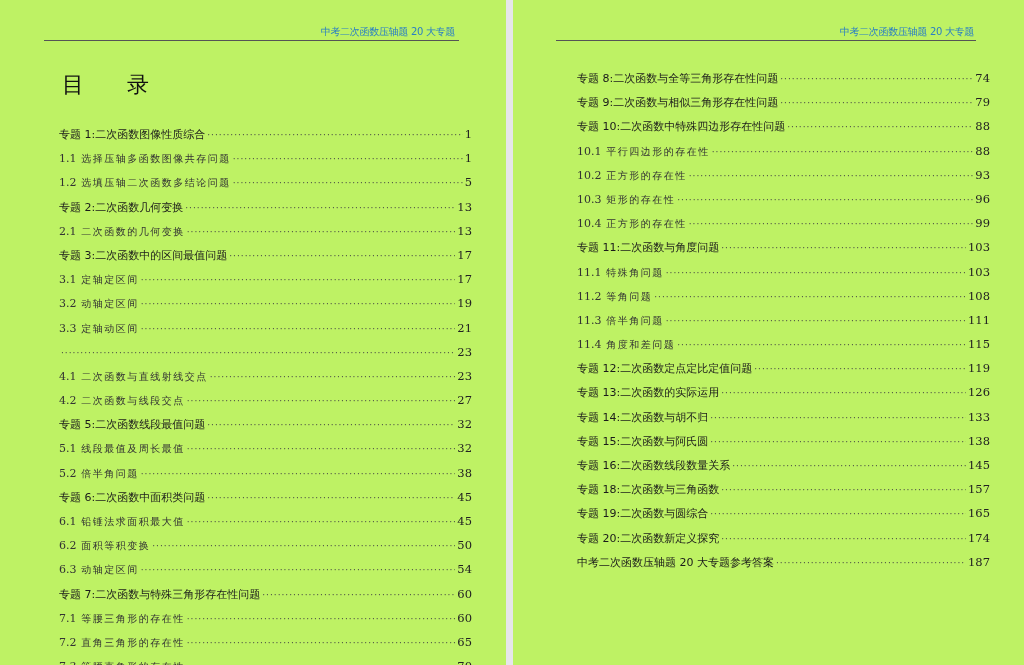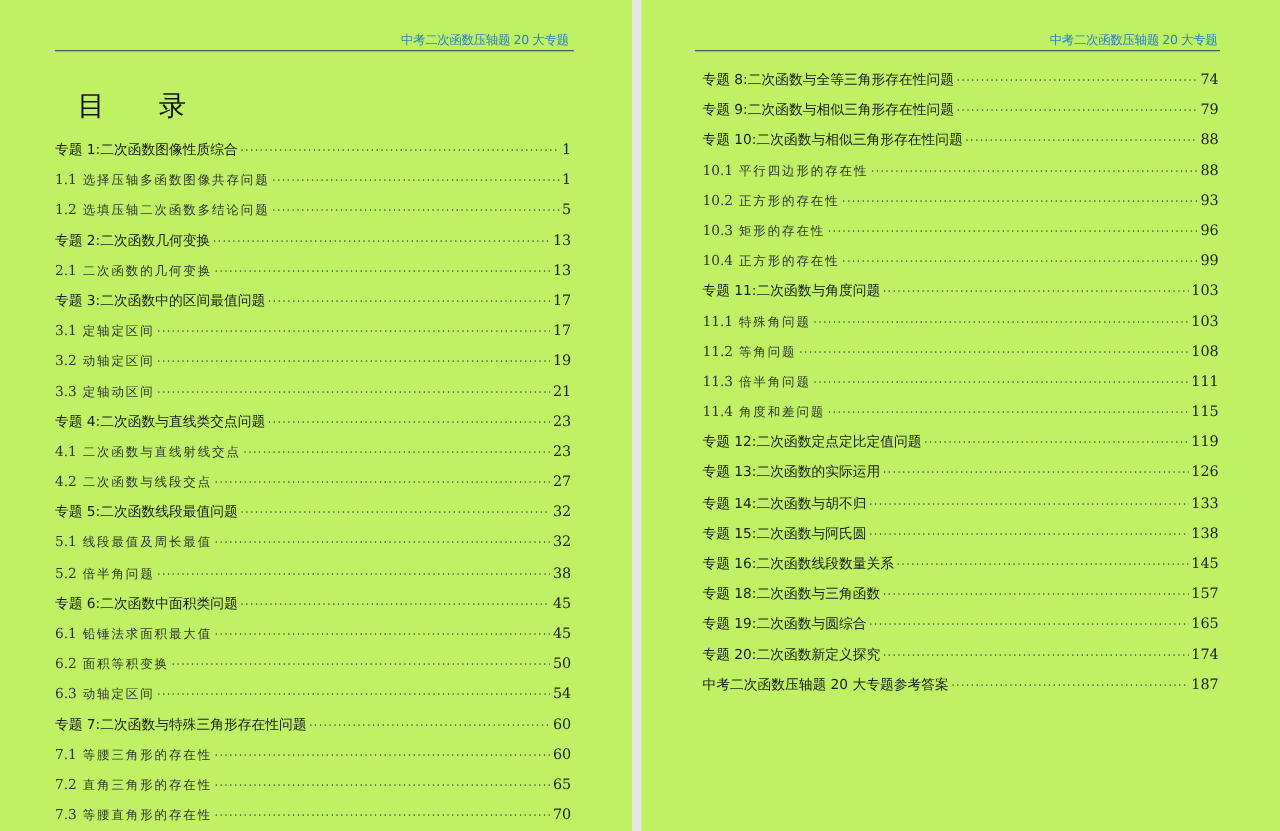--- a/index.html
+++ b/index.html
@@ -33,21 +33,21 @@
   #page-right .head-rule { left: 43px; width: 420px; }
 
   .toc-title {
     position: absolute; top: 70px; left: 44px; width: 415px;
     text-align: left;
     font-family: "DejaVu Sans", "Liberation Sans", sans-serif;
     font-size: 22px; color: #111; letter-spacing: 18px;
     padding-left: 18px; box-sizing: border-box;
   }
   .toc-list {
-    position: absolute; list-style: none; margin: 0; padding: 0;
+    position: absolute; list-style: none; margin: 15px; padding: 0;
   }
   #page-left .toc-list { top: 107px; left: 44px; width: 413px; }
   #page-right .toc-list { top: 51px; left: 49px; width: 413px; }
   .toc-entry {
     display: flex; align-items: baseline;
     height: 24.2px; line-height: 24.2px;
     white-space: nowrap; color: #222;
   }
   .toc-entry .label { flex: 0 0 auto; }
   .toc-entry .leader {
@@ -115,21 +115,20 @@
         <span class="label"><span class="num">3.2</span> <span>动轴定区间</span></span>
         <span class="leader"></span>
         <span class="page-num">19</span>
       </li>
       <li class="toc-entry sub">
         <span class="label"><span class="num">3.3</span> <span>定轴动区间</span></span>
         <span class="leader"></span>
         <span class="page-num">21</span>
       </li>
       <li class="toc-entry topic">
-        <span class="label">专题 4:二次函数与直线类交点问题</span>
         <span class="leader"></span>
         <span class="page-num">23</span>
       </li>
       <li class="toc-entry sub">
         <span class="label"><span class="num">4.1</span> <span>二次函数与直线射线交点</span></span>
         <span class="leader"></span>
         <span class="page-num">23</span>
       </li>
       <li class="toc-entry sub">
         <span class="label"><span class="num">4.2</span> <span>二次函数与线段交点</span></span>
@@ -204,21 +203,21 @@
         <span class="label">专题 8:二次函数与全等三角形存在性问题</span>
         <span class="leader"></span>
         <span class="page-num">74</span>
       </li>
       <li class="toc-entry topic">
         <span class="label">专题 9:二次函数与相似三角形存在性问题</span>
         <span class="leader"></span>
         <span class="page-num">79</span>
       </li>
       <li class="toc-entry topic">
-        <span class="label">专题 10:二次函数与相似三角形存在性问题</span>
+        <span class="label">专题 10:二次函数中特殊四边形存在性问题</span>
         <span class="leader"></span>
         <span class="page-num">88</span>
       </li>
       <li class="toc-entry sub">
         <span class="label"><span class="num">10.1</span> <span>平行四边形的存在性</span></span>
         <span class="leader"></span>
         <span class="page-num">88</span>
       </li>
       <li class="toc-entry sub">
         <span class="label"><span class="num">10.2</span> <span>正方形的存在性</span></span>

